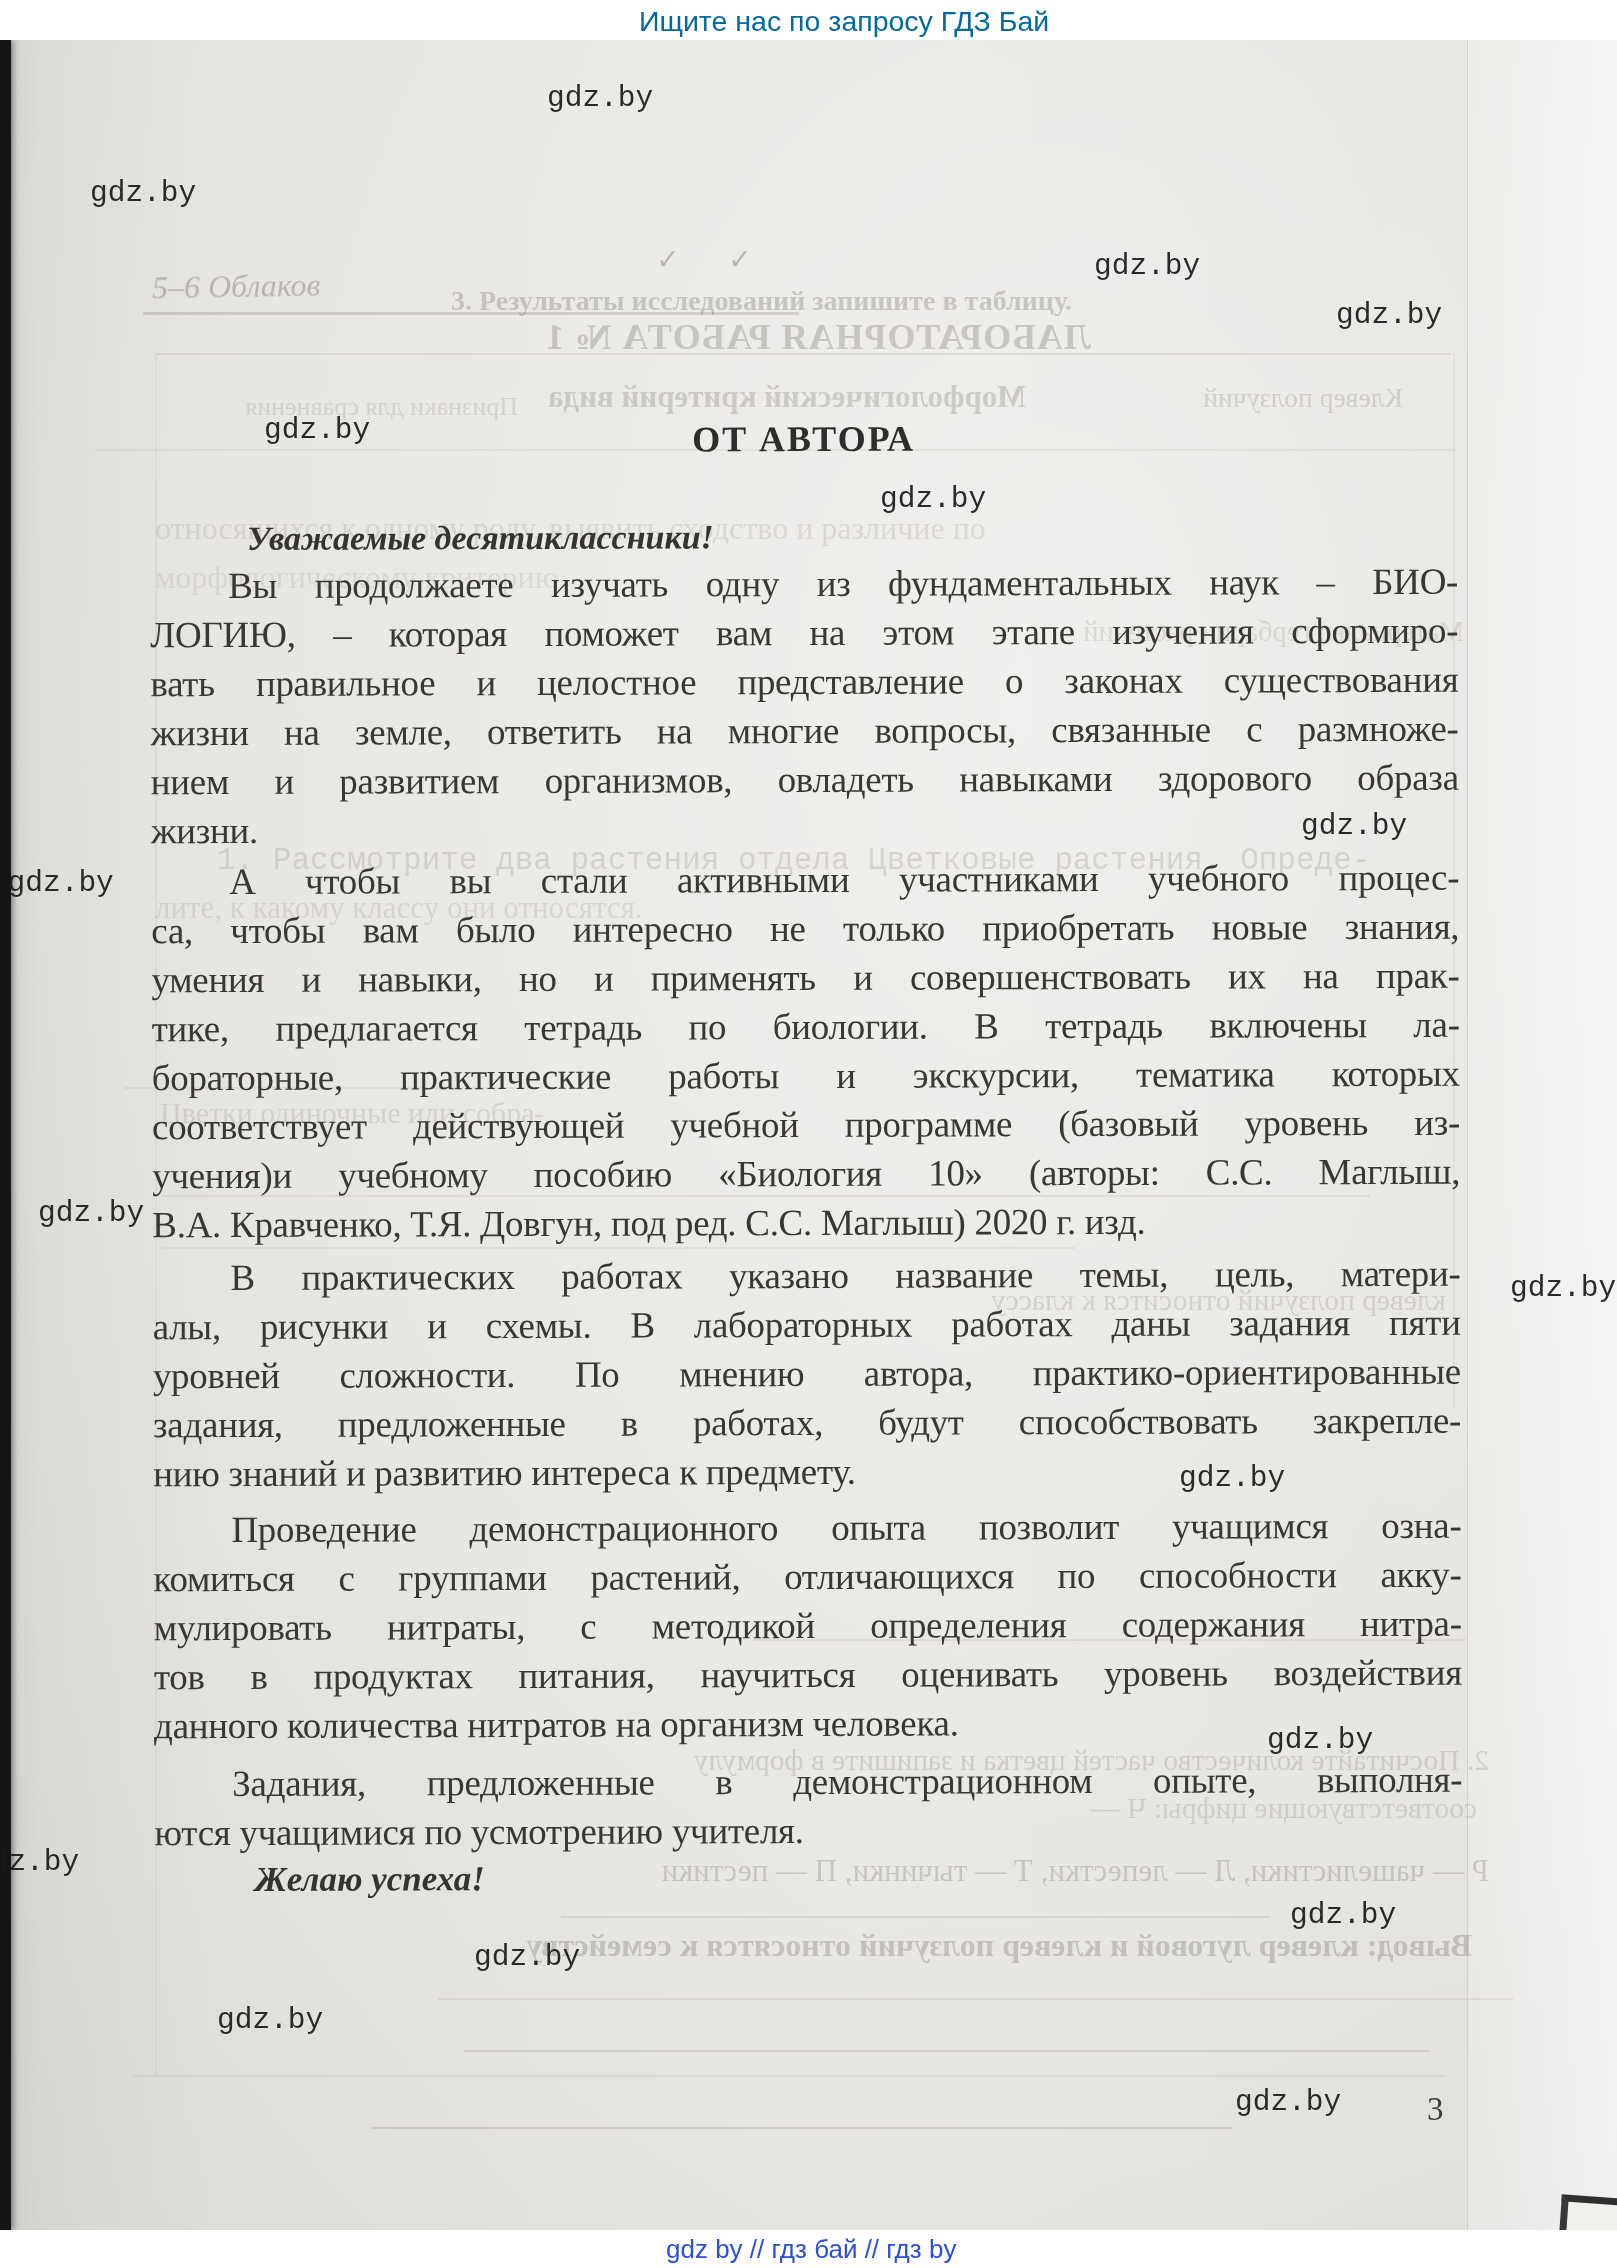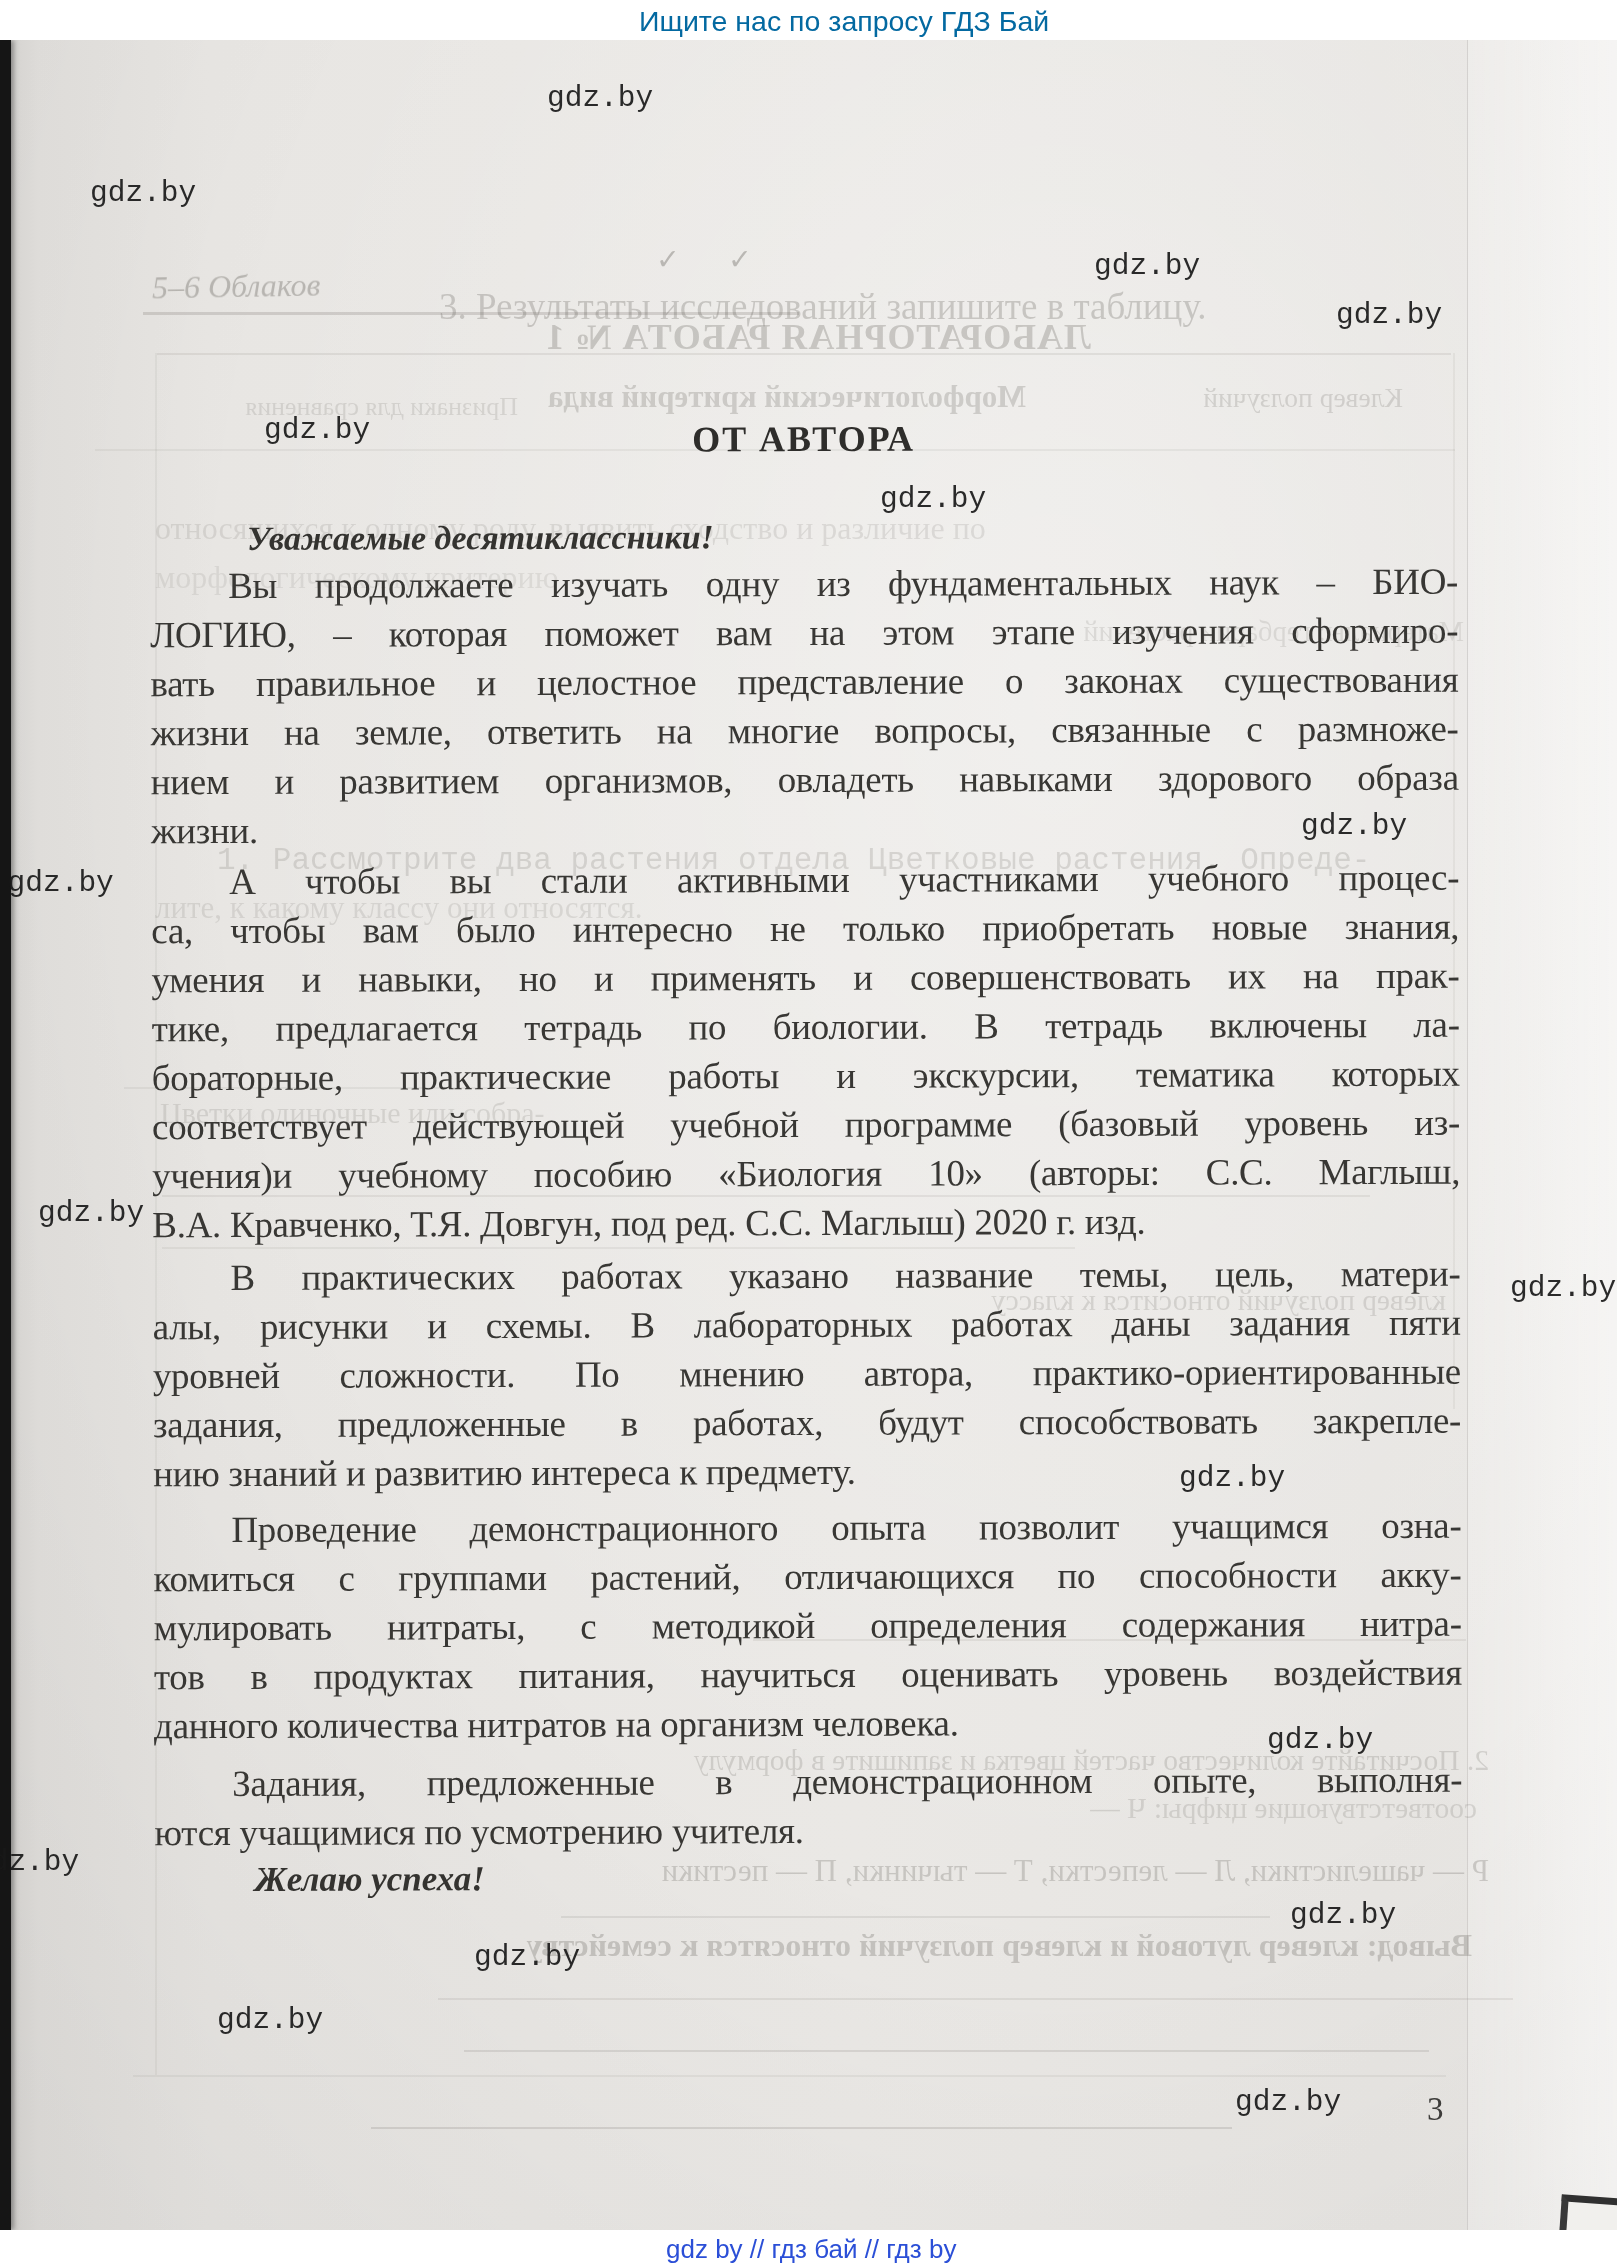--- a/index.html
+++ b/index.html
@@ -67,21 +67,21 @@
   <div class="brule" style="left:438px;top:1998px;width:1075px;opacity:0.16;"></div>
   <div class="brule" style="left:464px;top:2050px;width:965px;opacity:0.22;"></div>
   <div class="brule" style="left:133px;top:2075px;width:1313px;opacity:0.12;"></div>
   <div class="brule" style="left:371px;top:2127px;width:861px;opacity:0.25;"></div>
   <div class="vrule" style="left:155px;top:353px;height:1722px;opacity:0.10;"></div>
   <div class="vrule" style="left:1453px;top:353px;height:1056px;opacity:0.10;"></div>
 
   <span class="bleed" style="left:152px;top:268px;font-size:32px;font-style:italic;opacity:0.40;transform:rotate(-1deg);">5–6 Облаков</span>
   <span class="bleed" style="left:656px;top:243px;font-size:28.5px;opacity:0.40;">✓</span>
   <span class="bleed" style="left:728px;top:243px;font-size:28.5px;opacity:0.40;">✓</span>
-  <span class="bleed" style="left:439px;top:285px;font-size:37px;opacity:0.30;">3. Результаты исследований запишите в таблицу.</span>
+  <span class="bleed" style="left:451px;top:285px;font-size:28px;opacity:0.30;font-weight:bold;">3. Результаты исследований запишите в таблицу.</span>
   <span class="bleed mir" style="left:452px;top:316px;width:732px;text-align:center;font-size:36px;font-weight:bold;letter-spacing:1px;opacity:0.30;">ЛАБОРАТОРНАЯ РАБОТА № 1</span>
   <span class="bleed mir" style="left:528px;top:379px;width:518px;text-align:center;font-size:31px;font-weight:bold;opacity:0.26;">Морфологический критерий вида</span>
   <span class="bleed mir" style="left:204px;top:392px;width:314px;font-size:26px;opacity:0.18;">Признаки для сравнения</span>
   <span class="bleed mir" style="left:1080px;top:382px;width:323px;font-size:27.6px;opacity:0.22;">Клевер ползучий</span>
   <span class="bleed" style="left:155px;top:559px;font-size:32px;opacity:0.13;">морфологическому критерию</span>
   <span class="bleed" style="left:155px;top:510px;font-size:32px;opacity:0.16;">относящихся к одному роду, выявить сходство и различие по</span>
   <span class="bleed mir" style="left:1141px;top:616px;width:323px;font-size:28.5px;opacity:0.16;">Материалы: гербарии растений</span>
   <span class="bleed" style="left:217px;top:843px;font-size:31px;opacity:0.20;font-family:Liberation Mono, monospace;">1. Рассмотрите два растения отдела Цветковые растения. Опреде-</span>
   <span class="bleed" style="left:155px;top:890px;font-size:31px;opacity:0.16;">лите, к какому классу они относятся.</span>
   <span class="bleed" style="left:160px;top:1096px;font-size:30px;opacity:0.18;">Цветки одиночные или собра-</span>

